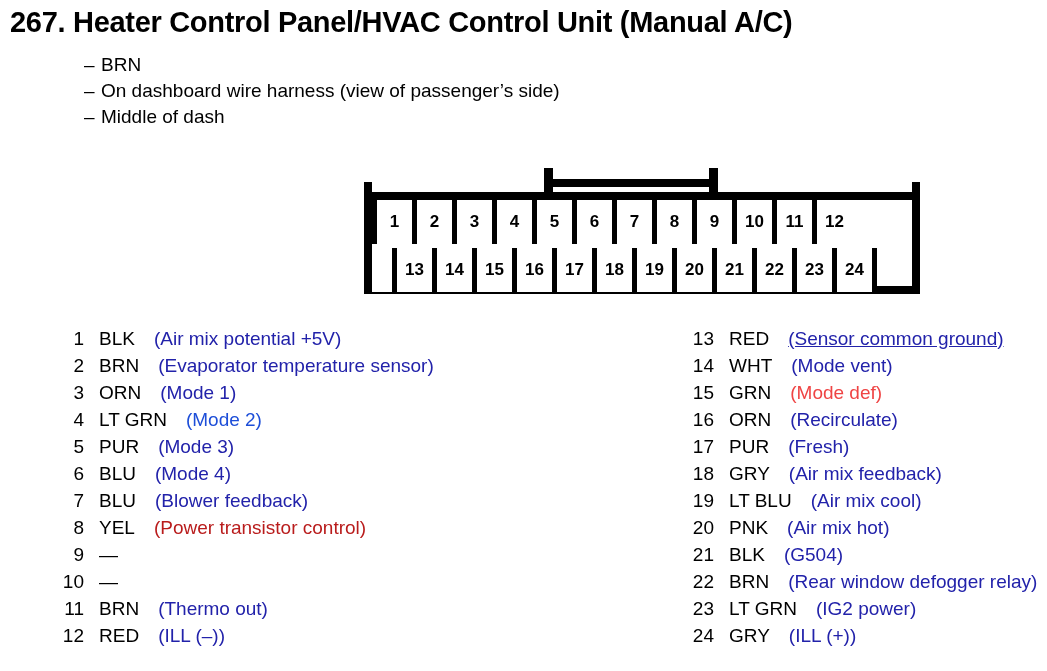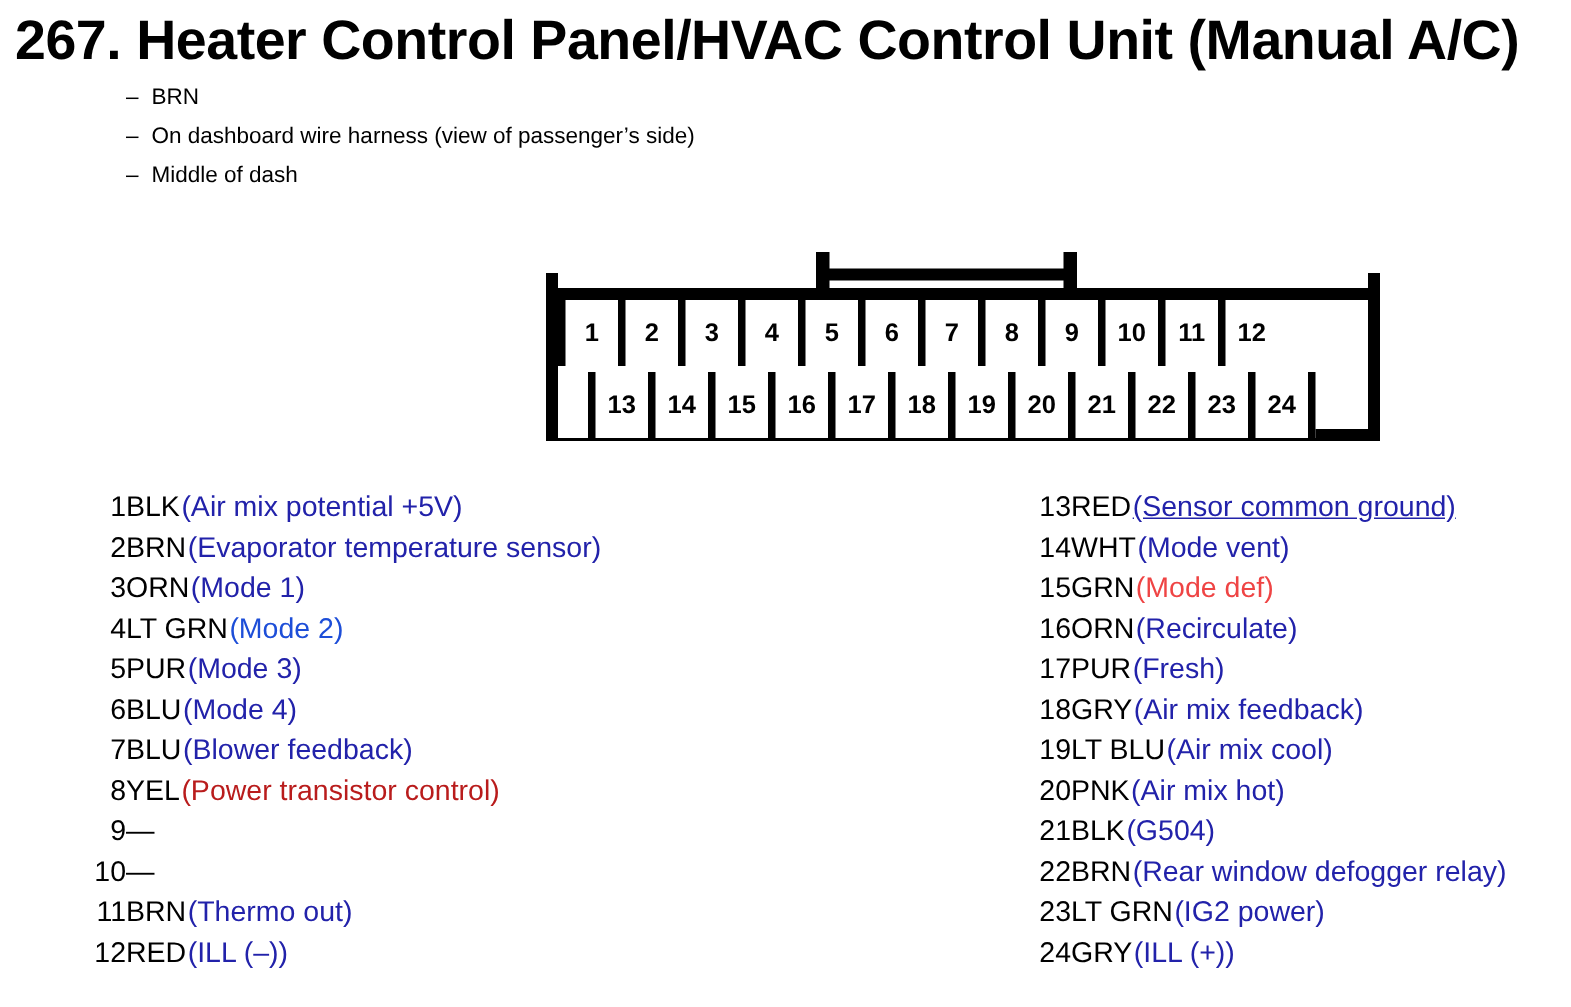--- a/index.html
+++ b/index.html
@@ -14,33 +14,33 @@
     color: #000000;
     position: relative;
     overflow: hidden;
   }
 
   
   #page-title {
     position: absolute;
     left: 10px;
     top: 6px;
-    font-size: 37px;
+    font-size: 29px;
     font-weight: bold;
     letter-spacing: -0.3px;
     white-space: nowrap;
   }
 
   #subtitle-list {
     position: absolute;
     left: 84px;
     top: 52px;
   }
   .subtitle-line {
-    font-size: 15px;
+    font-size: 19px;
     line-height: 26px;
     white-space: nowrap;
   }
   .subtitle-dash {
     display: inline-block;
     width: 17px;
   }
 
   
   #connector-diagram {
@@ -133,26 +133,26 @@
     white-space: nowrap;
   }
   .pin-num {
     display: inline-block;
     width: 26px;
     text-align: right;
     color: #000;
   }
   .pin-color {
     display: inline-block;
-    margin-left: 0;
+    margin-left: 15px;
     color: #000;
   }
   .pin-desc {
     display: inline-block;
-    margin-left: 1px;
+    margin-left: 19px;
     color: #2222aa;
   }
   .pin-desc:empty { margin-left: 0; }
 </style>
 </head>
 <body>
 
 <div id="page-title">267. Heater Control Panel/HVAC Control Unit (Manual A/C)</div>
 
 <div id="subtitle-list">

